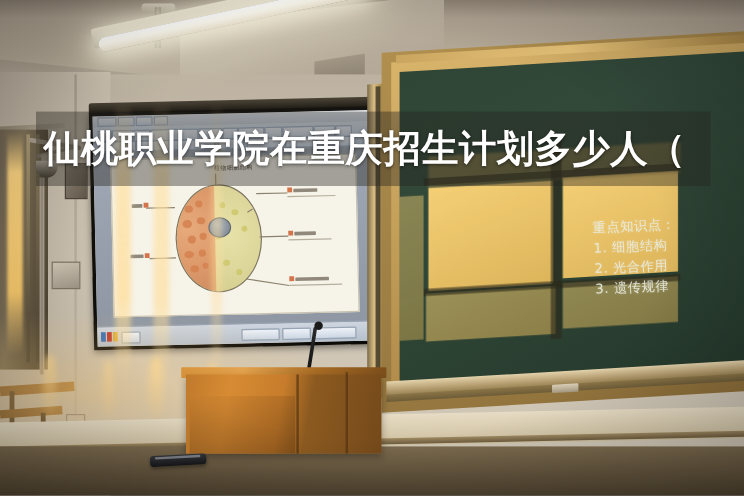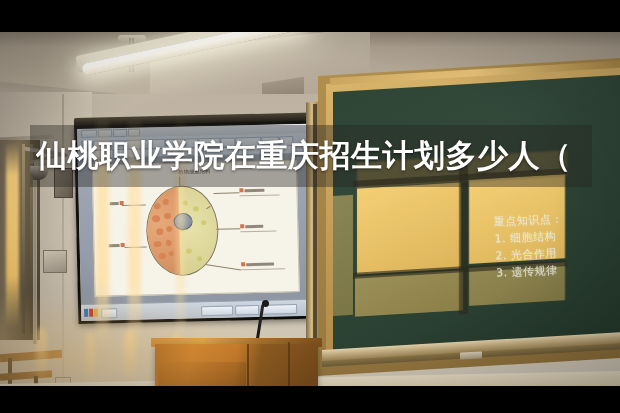--- a/index.html
+++ b/index.html
@@ -1,24 +1,23 @@
 <!DOCTYPE html>
 <html><head>
 <meta charset="utf-8">
 <style>
   html,body{margin:0;padding:0;background:#000;}
   body{font-family:"DejaVu Sans","Liberation Sans",sans-serif;}
 
   #scene{
     position:relative;
-    width:620px;height:354px;
+    width:620px;height:413px;
     overflow:hidden;
     background:#b8ad9c;
     user-select:none;
-    margin-top:32px;
   }
 
   
   .ceiling{
     position:absolute;left:0;top:0;width:620px;height:84px;
     background:linear-gradient(180deg,#8e8274 0%,#a1958587 18%,#b3a795 55%,#c0b4a2 100%);
   }
   .ceiling-slab{
     position:absolute;left:150px;top:8px;width:220px;height:62px;
     background:linear-gradient(165deg,#c9bfae,#b0a594);

